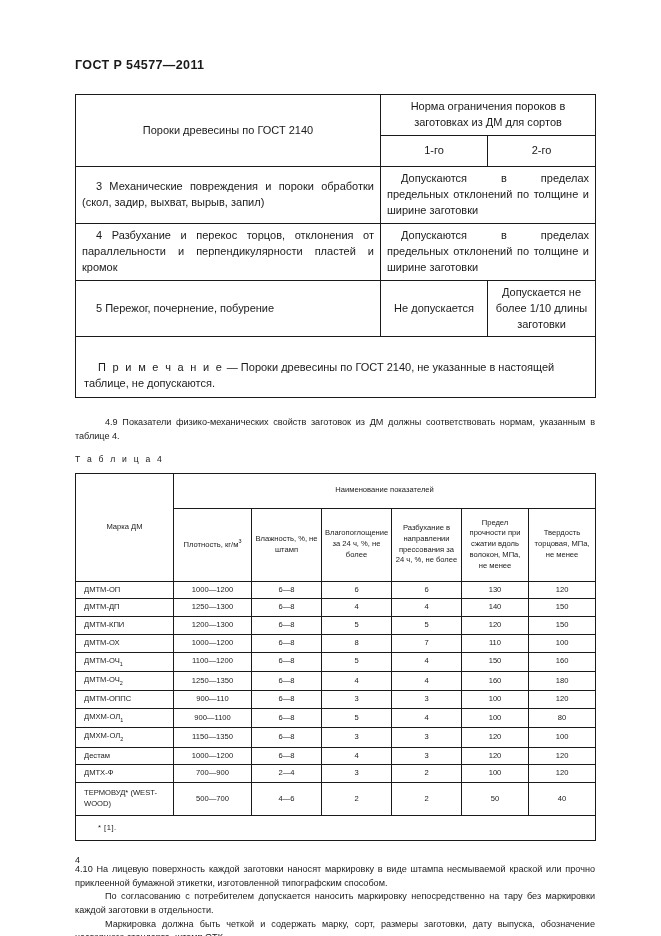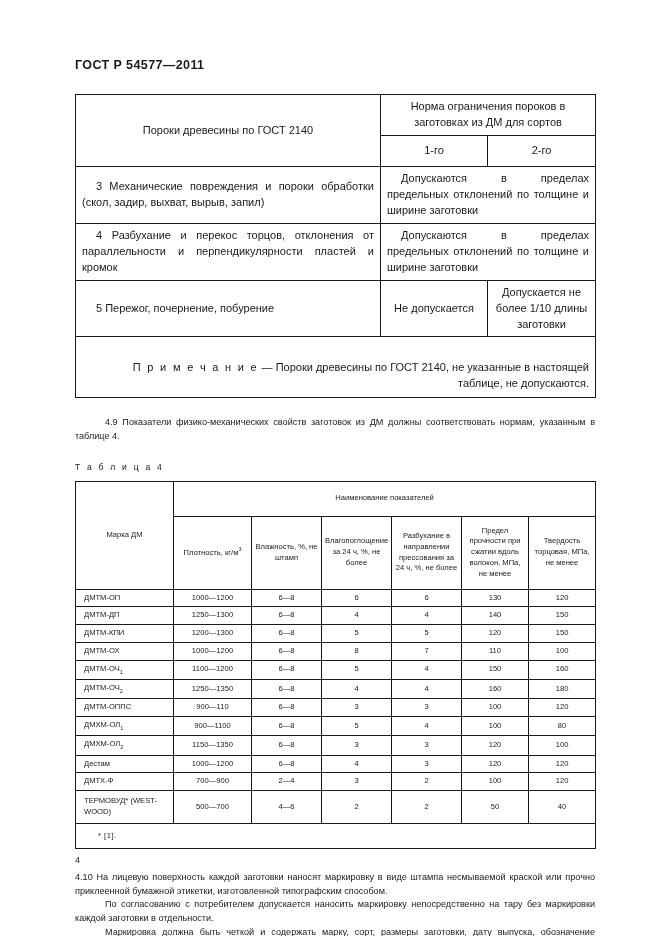--- a/index.html
+++ b/index.html
@@ -65,21 +65,21 @@
     text-align: justify;
     text-align-last: left;
   }
   .indent { text-indent: 14px; }
 
   
   #t3 td { font-size: 11px; line-height: 1.45; }
   #t3 .hdr { text-align: center; }
   #t3 .bodycell { padding: 4px 6px 4px 6px; }
   #t3 .note {
-    text-align: right;
+    text-align: left;
     padding: 23px 6px 5px 8px;
     text-indent: 14px;
   }
   .sp { letter-spacing: 1.8px; }
 
   
   .para {
     font-size: 9.1px;
     line-height: 1.5;
     margin: 18px 0 0 0;
@@ -162,21 +162,21 @@
           <td class="note" colspan="3"><span class="sp">П р и м е ч а н и е</span><span> — Пороки древесины по ГОСТ 2140, не указанные в настоящей таблице, не допускаются.</span></td>
         </tr>
       </tbody>
     </table>
 
     <div class="para">
       <span class="lead">4.9</span>
       <span>Показатели физико-механических свойств заготовок из ДМ должны соответствовать нормам, указанным в таблице 4.</span>
     </div>
 
-    <div class="table-caption spaced" style="margin-top:18px">Т а б л и ц а  4</div>
+    <div class="table-caption spaced" style="margin-top:10px">Т а б л и ц а  4</div>
 
     <table class="gost" id="t4">
       <colgroup>
         <col style="width:98px">
         <col style="width:78px">
         <col style="width:70px">
         <col style="width:70px">
         <col style="width:70px">
         <col style="width:67px">
         <col style="width:67px">

